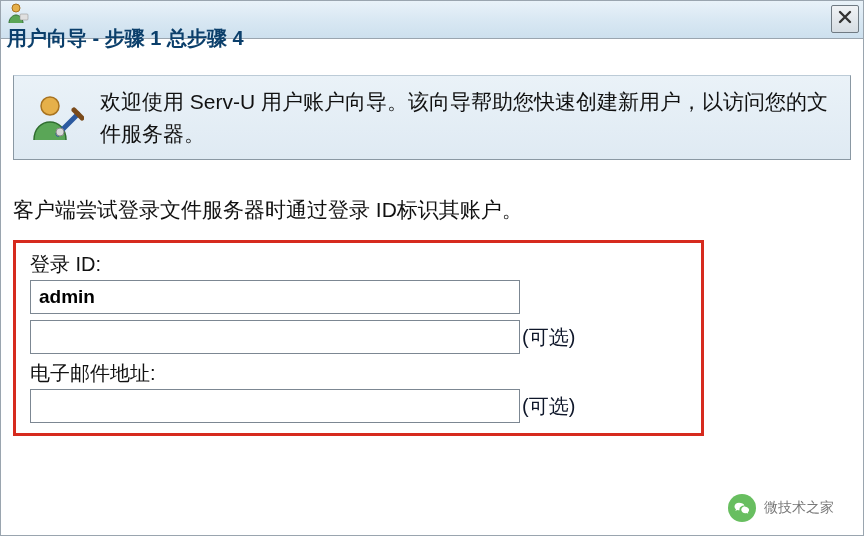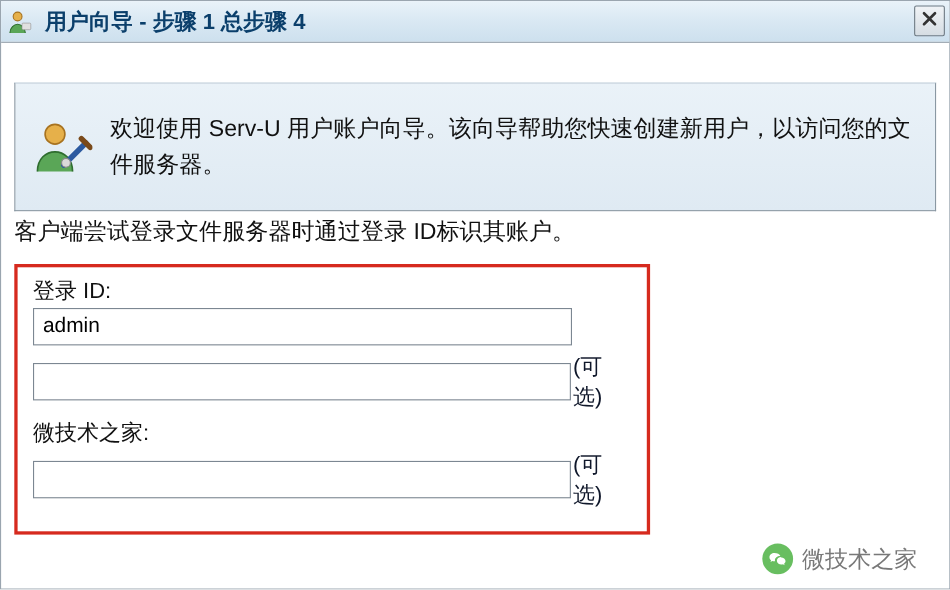--- a/index.html
+++ b/index.html
@@ -14,24 +14,24 @@
     .window {
       width: 864px;
       height: 536px;
       background: #ffffff;
       border: 1px solid #9aa5af;
     }
     .titlebar {
       height: 38px;
       background: linear-gradient(to bottom, #e9f2f9 0%, #d9e8f3 50%, #cde0ee 100%);
       display: flex;
-      align-items: center;
       padding: 0 6px;
       border-bottom: 1px solid #9aa5af;
       position: relative;
+      flex-direction: column;
     }
     .titlebar-icon {
       width: 24px;
       height: 24px;
       margin-right: 10px;
       display: flex;
       align-items: center;
       justify-content: center;
     }
     .titlebar-title {
@@ -55,66 +55,67 @@
     }
     .titlebar-close svg { width: 16px; height: 16px; }
     .content { padding: 0; }
     .banner {
       margin: 36px 12px 0 12px;
       background: linear-gradient(to bottom, #eaf2f8 0%, #dfeaf3 100%);
       border: 1px solid #8a98a3;
       border-top-color: #bccbd7;
       display: flex;
       align-items: center;
-      padding: 26px 14px;
+      padding: 10px 14px;
       min-height: 80px;
     }
     .banner-icon {
       width: 56px;
       height: 56px;
       flex-shrink: 0;
       margin-right: 16px;
       display: flex;
       align-items: center;
       justify-content: center;
     }
     .banner-text {
       font-size: 21px;
       color: #111;
       line-height: 1.5;
     }
     .desc {
-      padding: 4px 12px 10px 12px;
+      padding: 36px 12px 10px 12px;
       font-size: 21px;
       color: #111;
     }
     .form-box {
       margin: 6px 12px 0 12px;
       border: 3px solid #d62a1e;
-      padding: 8px 14px 14px 14px;
-      width: 578px;
+      padding: 8px 14px 4px 14px;
+      width: 691px;
     }
     .field { margin-bottom: 6px; }
     .field-label {
       font-size: 20px;
       color: #111;
       margin-bottom: 2px;
     }
     .field-row {
       display: flex;
       align-items: center;
     }
     .field-input {
       width: 490px;
       height: 34px;
       border: 1px solid #7c8792;
       background: #fff;
       font-size: 19px;
       padding: 2px 8px;
       font-family: inherit;
+      font-weight: bold;
     }
     .field-suffix {
       font-size: 20px;
       color: #0f172a;
       margin-left: 2px;
     }
     .watermark {
       position: absolute;
       right: 30px;
       bottom: 14px;
@@ -129,21 +130,21 @@
       background: #58b84f;
       display: flex;
       align-items: center;
       justify-content: center;
       color: #fff;
       font-size: 16px;
       font-weight: bold;
       margin-right: 8px;
     }
     .watermark-text {
-      font-size: 21px;
+      font-size: 14px;
       color: #6a6a6a;
     }
   </style>
 </head>
 <body>
 
 <div class="window">
   <div class="titlebar">
     <span class="titlebar-icon">
       <svg viewBox="0 0 24 24">
@@ -185,21 +186,21 @@
           <input type="text" class="field-input" value="admin" style="">
         </div>
       </div>
       <div class="field">
         <div class="field-row">
           <input type="text" class="field-input" value="" style="">
           <span class="field-suffix">(可选)</span>
         </div>
       </div>
       <div class="field">
-        <div class="field-label">微技术之家:</div>
+        <div class="field-label">电子邮件地址:</div>
         <div class="field-row">
           <input type="text" class="field-input" value="" style="">
           <span class="field-suffix">(可选)</span>
         </div>
       </div>
     </div>
   </div>
 </div>
 
 <div class="watermark">

